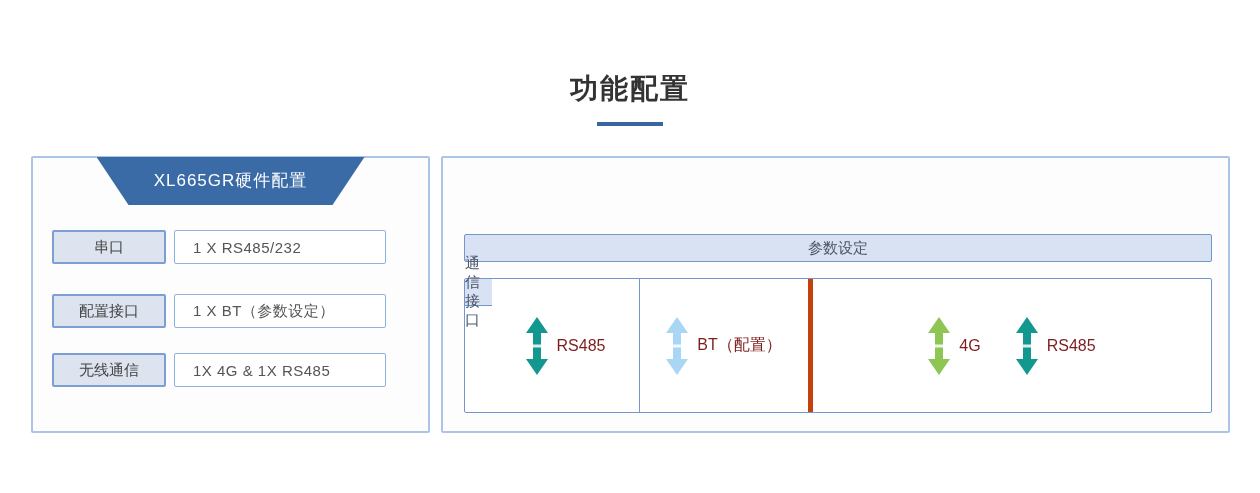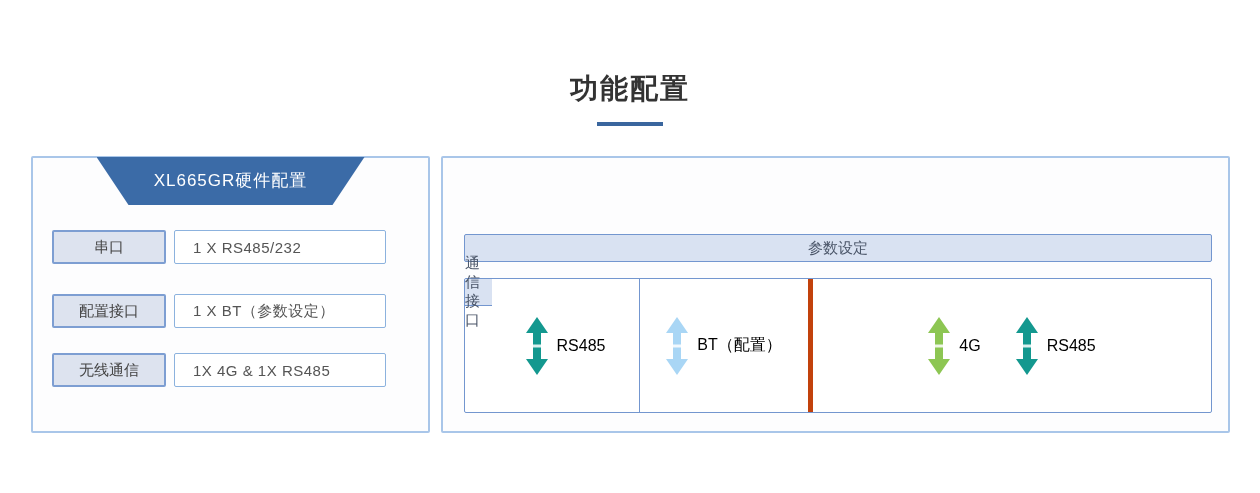--- a/index.html
+++ b/index.html
@@ -101,21 +101,21 @@
   }
   .fn-cells { flex: 1; display: flex; }
   .fn-cell {
     display: flex; align-items: center; justify-content: center;
     gap: 9px;
   }
   .fn-cell-1 { flex: 0 0 148px; border-right: 1px solid #7396cf; }
   .fn-cell-2 { flex: 0 0 173px; border-right: 5px solid #c2410c; }
   .fn-cell-3 { flex: 1; gap: 35px; }
   .if-group { display: flex; align-items: center; gap: 9px; }
-  .if-label { font-size: 16px; color: #000000; }
+  .if-label { font-size: 16px; color: #7f1d1d; }
   .arrow-svg { display: block; }
 </style>
 </head>
 <body>
 
 <div class="page-title-wrap">
   <div class="page-title">功能配置</div>
   <div class="title-underline"></div>
 </div>
 

